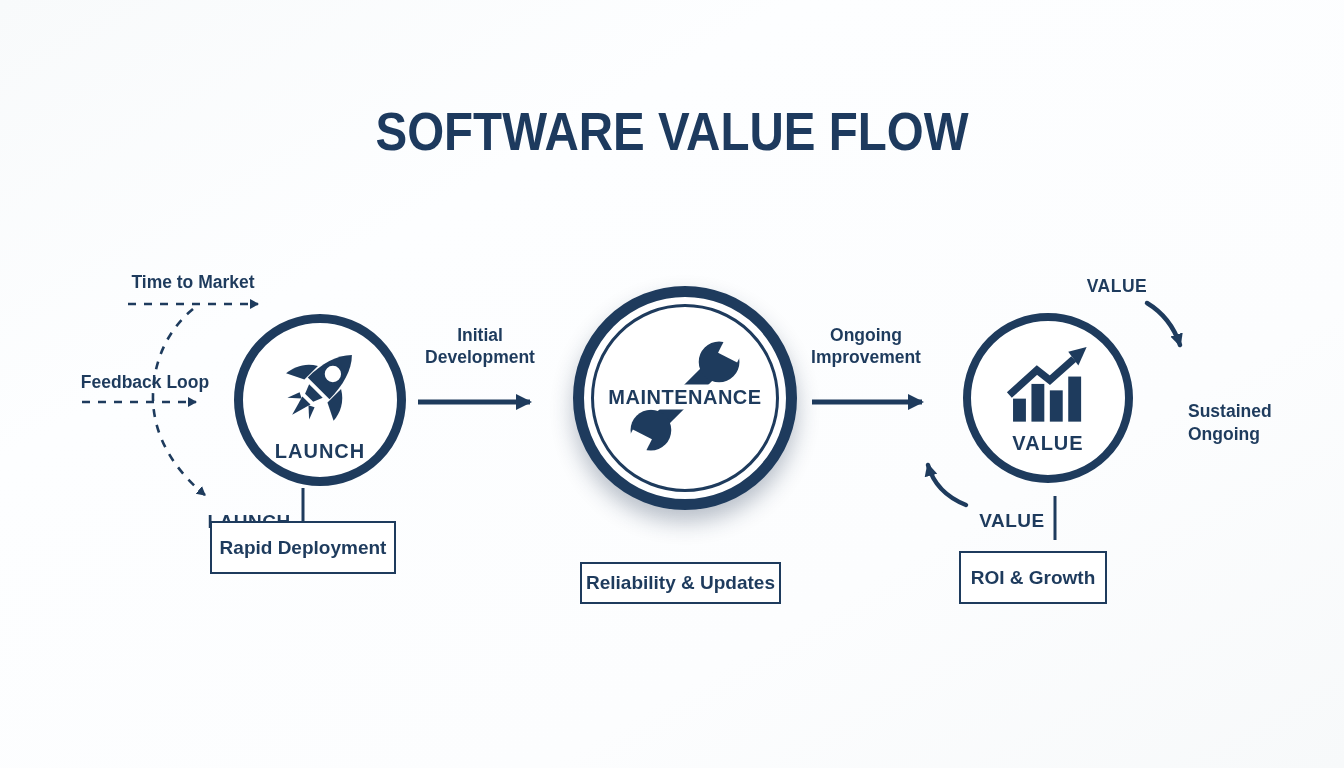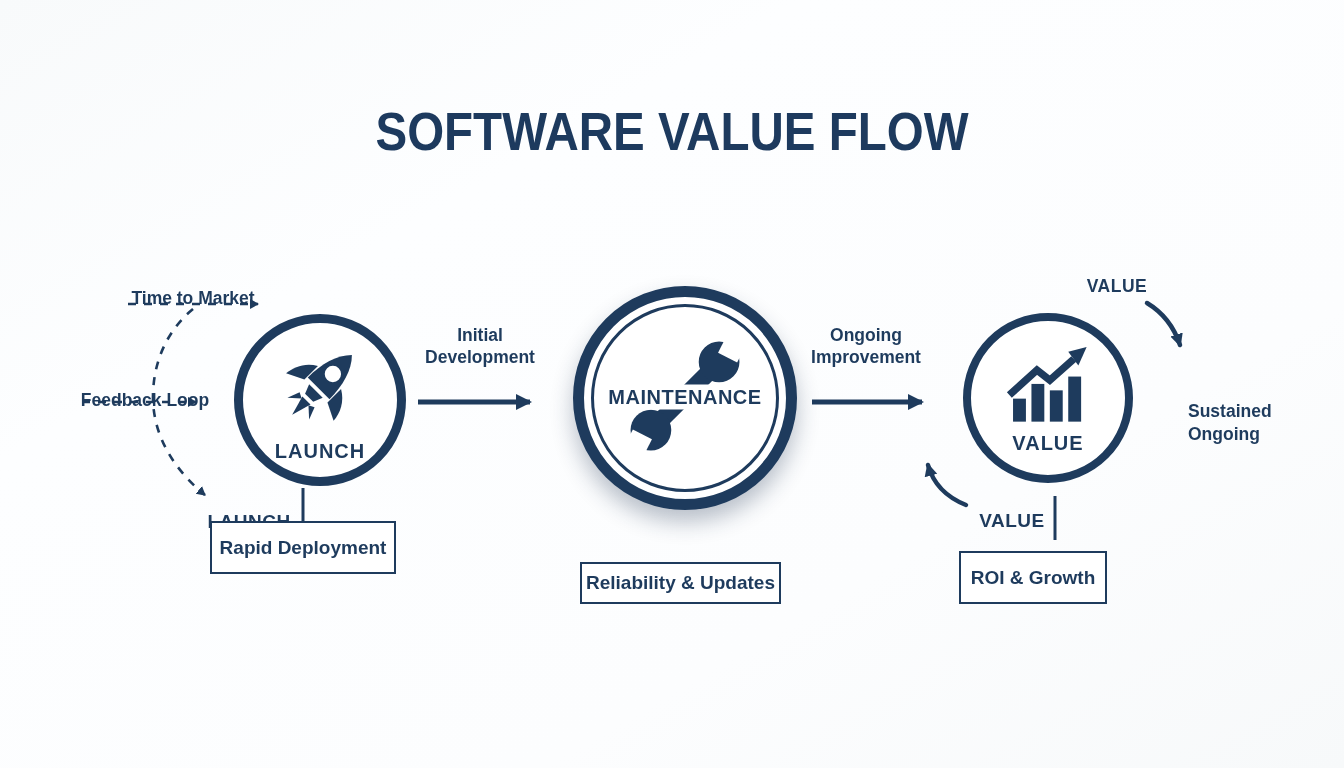--- a/index.html
+++ b/index.html
@@ -134,22 +134,22 @@
           <rect x="52" y="53" width="14" height="34"></rect>
           <rect x="72" y="38" width="14" height="49"></rect>
           <polyline points="8,58 38,31 52,42 78,19" fill="none" stroke="#1e3b5d" stroke-width="8" stroke-linejoin="miter"></polyline>
           <polygon points="92,6 72,11 83,26"></polygon>
         </g>
       </svg>
     </span>
     <div class="node-label">VALUE</div>
   </div>
 
-  <div class="ann center" style="left:193px;top:272px;margin-top:16px;">Time to Market</div>
-  <div class="ann center" style="left:145px;top:390px;">Feedback Loop</div>
+  <div class="ann center" style="left:193px;top:272px;">Time to Market</div>
+  <div class="ann center" style="left:145px;top:372px;">Feedback Loop</div>
   <div class="ann center" style="left:249px;top:511px;font-size:19px;letter-spacing:0.5px;">LAUNCH</div>
 
   <div class="ann center flow-label" style="left:480px;top:324px;">
     <div>Initial</div>
     <div>Development</div>
   </div>
   <div class="ann center flow-label" style="left:866px;top:324px;">
     <div>Ongoing</div>
     <div>Improvement</div>
   </div>

